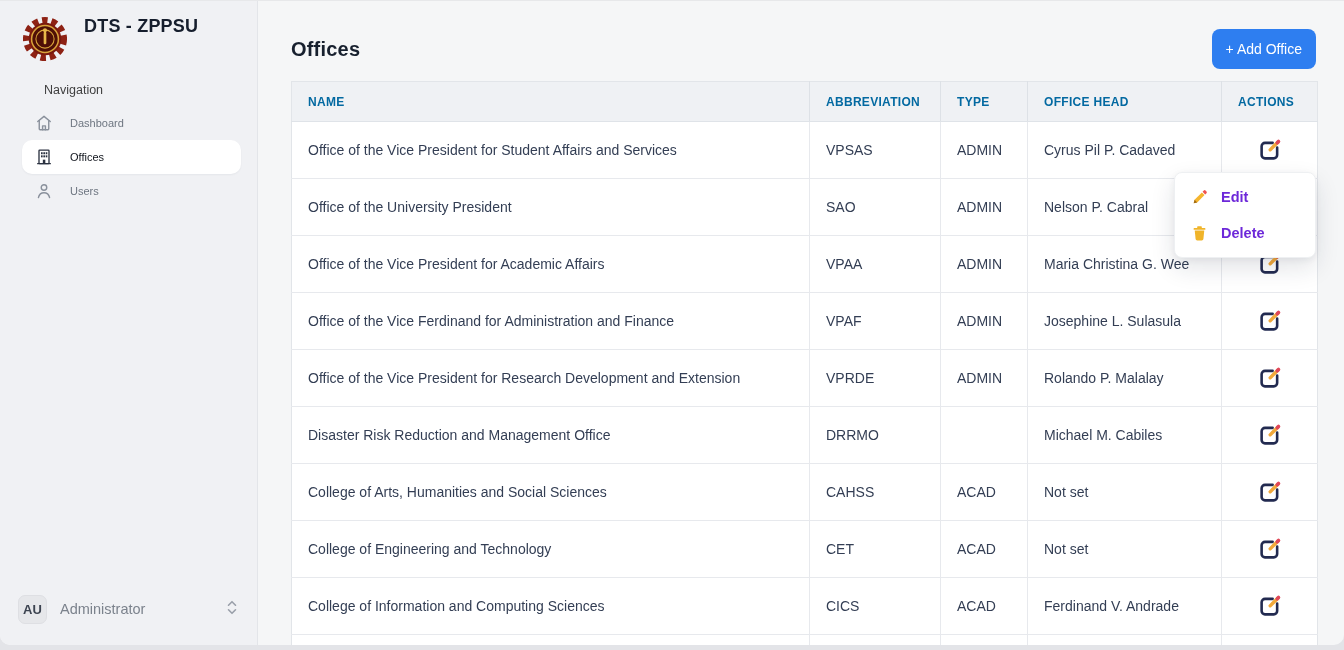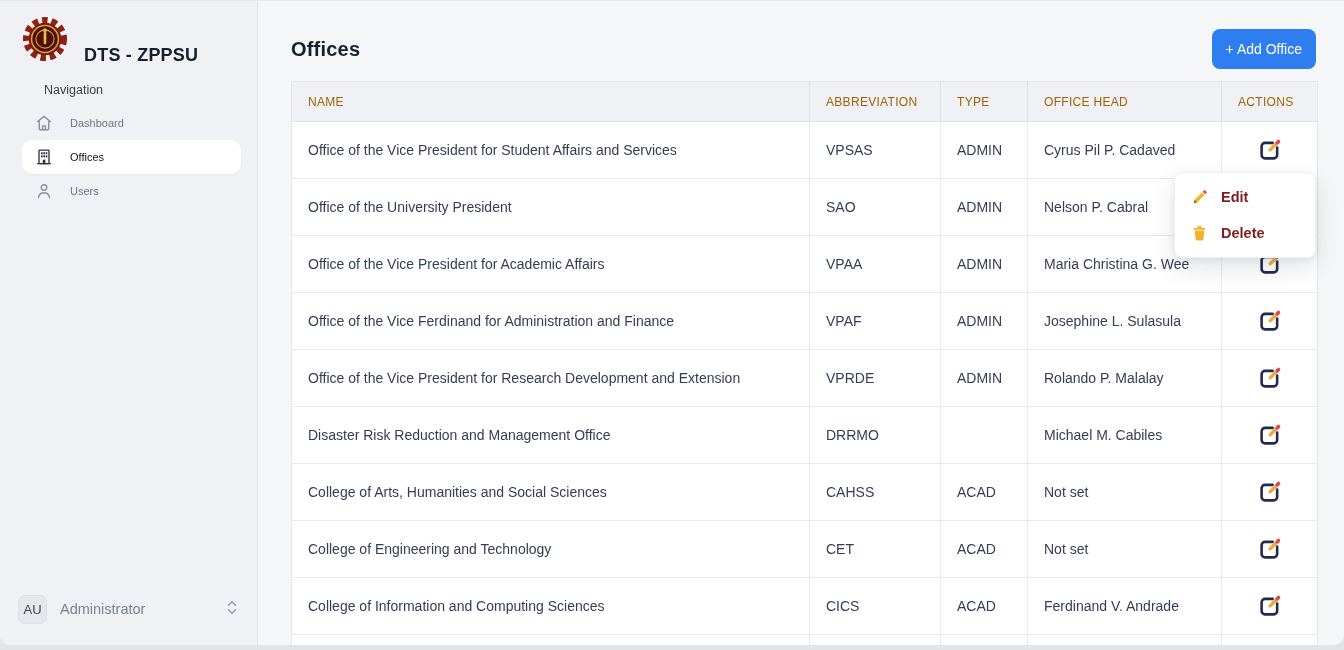--- a/index.html
+++ b/index.html
@@ -16,21 +16,21 @@
     border-radius: 0 0 10px 10px;
     overflow: hidden;
   }
   
   .sidebar {
     position: absolute; left: 0; top: 0; bottom: 0; width: 258px;
     background: #f0f1f4;
     border-right: 1px solid #e3e5e9;
     border-bottom-left-radius: 10px;
   }
-  .brand { position: absolute; left: 22px; top: 15px; display: flex; align-items: flex-end; gap: 16px; }
+  .brand { position: absolute; left: 22px; top: 15px; display: flex; align-items: flex-start; gap: 16px; }
   .brand-title { font-size: 18px; font-weight: 700; color: #161e2d; letter-spacing: .2px; }
   .nav-label { position: absolute; left: 24px; top: 82px; font-size: 12.5px; color: #404040; margin-left: 20px; }
   .nav { position: absolute; left: 22px; right: 16px; top: 105px; }
   .nav-item {
     display: flex; align-items: center; gap: 16px;
     height: 34px; padding: 0 12px; border-radius: 10px;
     font-size: 11px; color: #6e7681; cursor: pointer;
   }
   .nav-item.active {
     background: #ffffff; color: #10141c; font-weight: 500;
@@ -38,41 +38,41 @@
   }
   .nav-item .icon { width: 20px; height: 20px; display: inline-flex; }
   .user-menu {
     position: absolute; left: 18px; right: 18px; bottom: 16px; height: 40px;
     display: flex; align-items: center; gap: 13px; cursor: pointer;
   }
   .avatar {
     width: 29px; height: 29px; border-radius: 7px;
     background: #e6e7ea; border: 1px solid #dedfe3;
     display: inline-flex; align-items: center; justify-content: center;
-    font-size: 13px; color: #3c4350;
+    font-size: 13px; color: #3c4350; font-weight: bold;
   }
   .user-name { flex: 1; font-size: 14.5px; color: #7b828c; }
   
   .main { position: absolute; left: 259px; top: 0; right: 0; bottom: 0; }
   .main-header {
     position: absolute; top: 33px; left: 32px; right: 28px; height: 30px;
     display: flex; align-items: center; justify-content: space-between;
   }
   .page-title { font-size: 20px; font-weight: 700; color: #17202e; letter-spacing: .2px; }
   .add-btn {
     background: #2e7ef0; color: #ffffff; border: none; border-radius: 8px;
     font-family: "Liberation Sans", sans-serif;
     font-size: 14px; padding: 12px 14px; cursor: pointer;
   }
   .table-wrap { position: absolute; top: 80px; left: 32px; width: 1026px; }
   table { width: 1026px; border-collapse: collapse; table-layout: fixed; background: #fff;
           border: 1px solid #e2e5e9; border-bottom: none; }
   th {
     height: 40px; background: #eff1f4; text-align: left;
-    font-size: 12px; font-weight: 400; color: #a16207; letter-spacing: .3px;
+    font-size: 12px; font-weight: 700; color: #0369a1; letter-spacing: .3px;
     padding: 0 16px; border-right: 1px solid #dde1e6; border-bottom: 1px solid #dfe3e8;
     white-space: nowrap;
   }
   th:last-child { border-right: none; }
   td {
     height: 57px; padding: 0 16px;
     font-size: 14px; color: #333e54;
     border-right: 1px solid #e7e9ed; border-bottom: 1px solid #e7e9ed;
     white-space: nowrap; overflow: hidden;
   }
@@ -83,21 +83,21 @@
   .context-menu {
     position: absolute; left: 1174px; top: 171px; width: 142px;
     background: #ffffff; border-radius: 8px; z-index: 10;
     border: 1px solid #eef0f2;
     box-shadow: 0 10px 24px rgba(25,35,55,.12), 0 2px 6px rgba(25,35,55,.06);
     padding: 6px 0;
   }
   .menu-item {
     display: flex; align-items: center; gap: 13px;
     height: 36px; padding: 0 16px; cursor: pointer;
-    font-size: 14.5px; font-weight: 700; color: #7f1d1d;
+    font-size: 14.5px; font-weight: 700; color: #6d28d9;
   }
   .menu-item .icon { width: 17px; height: 17px; display: inline-flex; }
 </style>
 </head>
 <body>
 
 <div class="app">
 
   <aside class="sidebar">
     <div class="brand">

